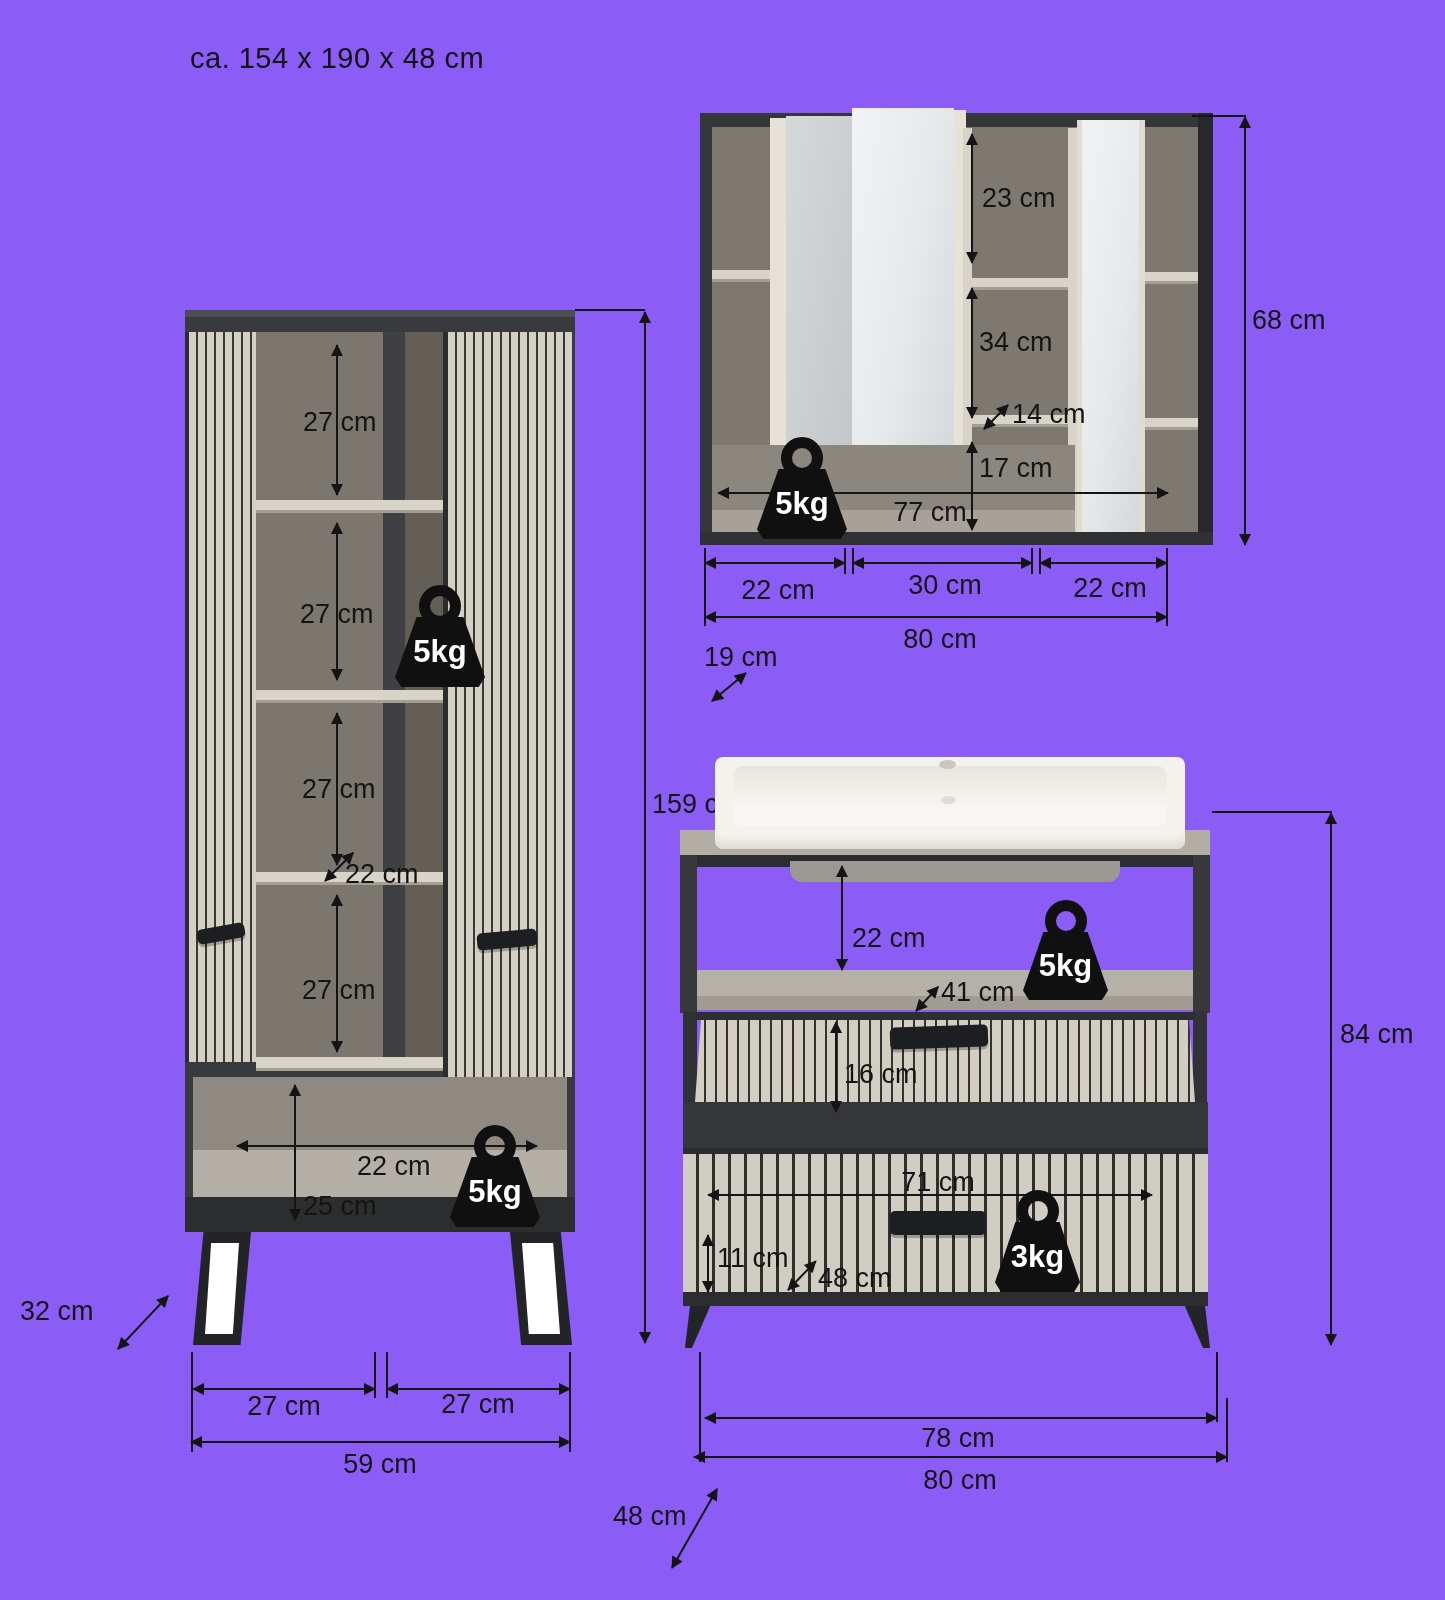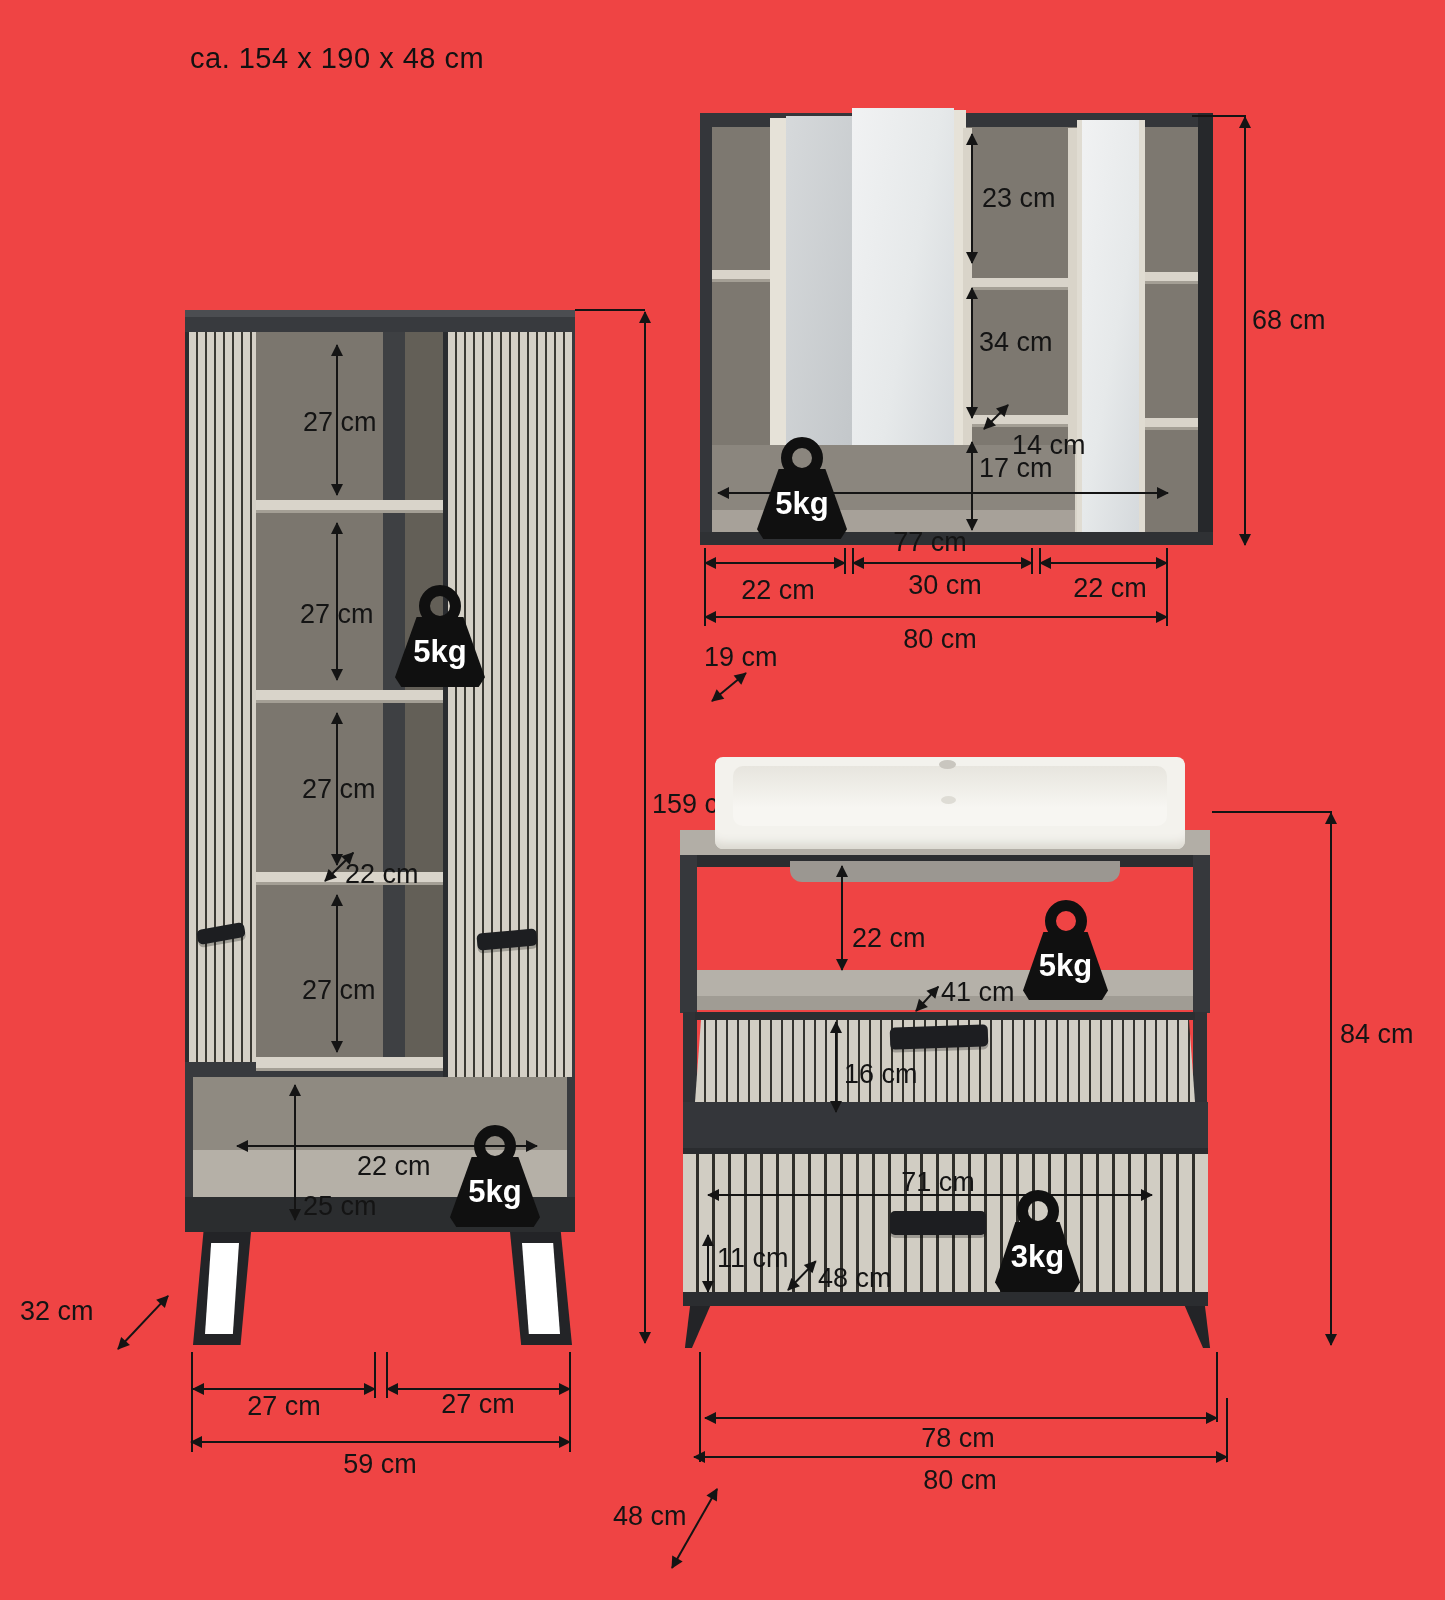--- a/index.html
+++ b/index.html
@@ -1,16 +1,16 @@
 <!DOCTYPE html>
 <html><head>
 <meta charset="utf-8">
 <style>
   html,body{margin:0;padding:0;background:#fff;}
-  .canvas{position:relative;width:1445px;height:1600px;background:#ef4444;
+  .canvas{position:relative;width:1445px;height:1600px;background:#8b5cf6;
           font-family:"Liberation Sans",sans-serif;overflow:hidden;}
   .abs{position:absolute;}
   
   .lbl{position:absolute;font-size:27px;color:#141414;white-space:nowrap;line-height:1.1;}
   .ctr{transform:translateX(-50%);}
   .title{position:absolute;font-size:29px;color:#111;letter-spacing:.5px;}
   
   .hdim{position:absolute;height:0;border-top:2px solid #141414;}
   .hdim::before{content:"";position:absolute;left:-1px;top:-7px;border:6px solid transparent;border-left:0;border-right:12px solid #141414;}
   .hdim::after{content:"";position:absolute;right:-1px;top:-7px;border:6px solid transparent;border-right:0;border-left:12px solid #141414;}
@@ -142,25 +142,25 @@
   <div class="abs shelf" style="left:1145px;top:418px;width:53px;height:12px;"></div>
   <div class="abs" style="left:712px;top:445px;width:363px;height:87px;background:#8b867e;"></div>
   <div class="abs" style="left:712px;top:510px;width:363px;height:22px;background:#a7a199;"></div>
   <div class="abs" style="left:700px;top:532px;width:513px;height:13px;background:#2f3134;"></div>
 
   <div class="vdim" style="left:971px;top:134px;height:129px;"></div>
   <div class="lbl" style="left:982px;top:184px;">23 cm</div>
   <div class="vdim" style="left:971px;top:288px;height:130px;"></div>
   <div class="lbl" style="left:979px;top:328px;">34 cm</div>
   <div class="ddim" style="left:984px;top:428px;width:34px;transform:rotate(-45deg);"></div>
-  <div class="lbl" style="left:1012px;top:400px;margin-top:31px;">14 cm</div>
+  <div class="lbl" style="left:1012px;top:400px;">14 cm</div>
   <div class="vdim" style="left:971px;top:442px;height:88px;"></div>
   <div class="lbl" style="left:979px;top:454px;">17 cm</div>
   <div class="hdim" style="left:718px;top:492px;width:450px;"></div>
-  <div class="lbl ctr" style="left:930px;top:528px;">77 cm</div>
+  <div class="lbl ctr" style="left:930px;top:498px;">77 cm</div>
   <div class="weight" style="left:757px;top:437px;">
     <div class="ring"></div>
     <div class="bodyw">
         <span>5kg</span>
       </div>
   </div>
   <div class="extv" style="left:704px;top:548px;height:78px;"></div>
   <div class="extv" style="left:844px;top:548px;height:26px;"></div>
   <div class="extv" style="left:852px;top:548px;height:26px;"></div>
   <div class="extv" style="left:1031px;top:548px;height:26px;"></div>

